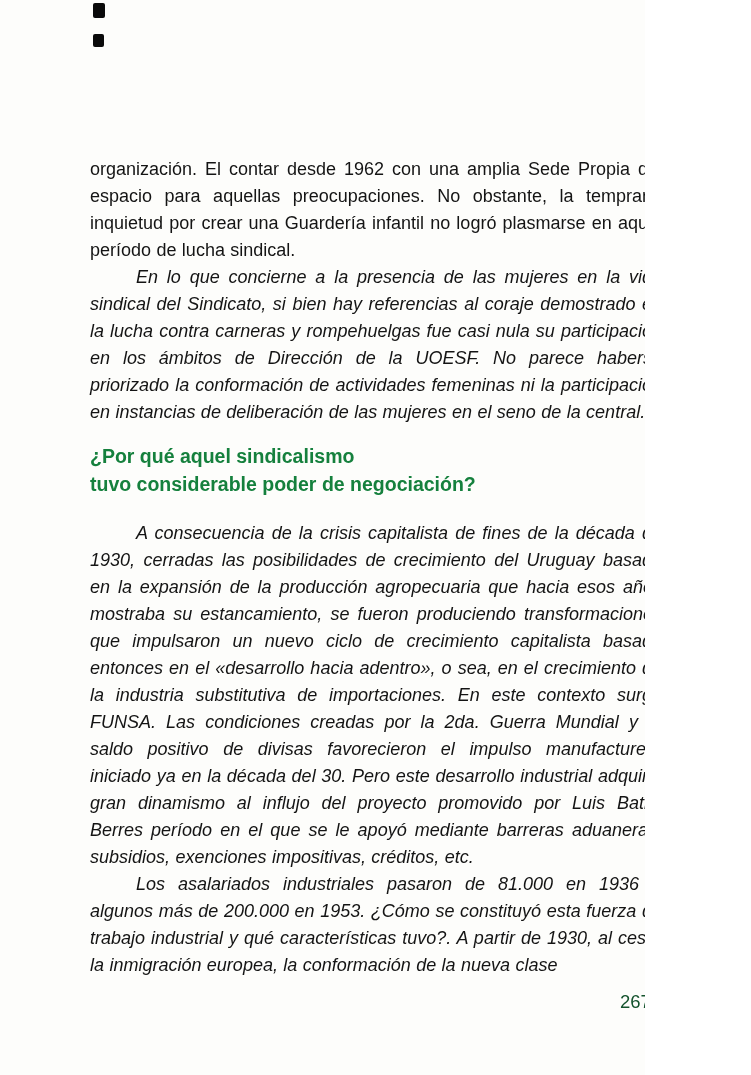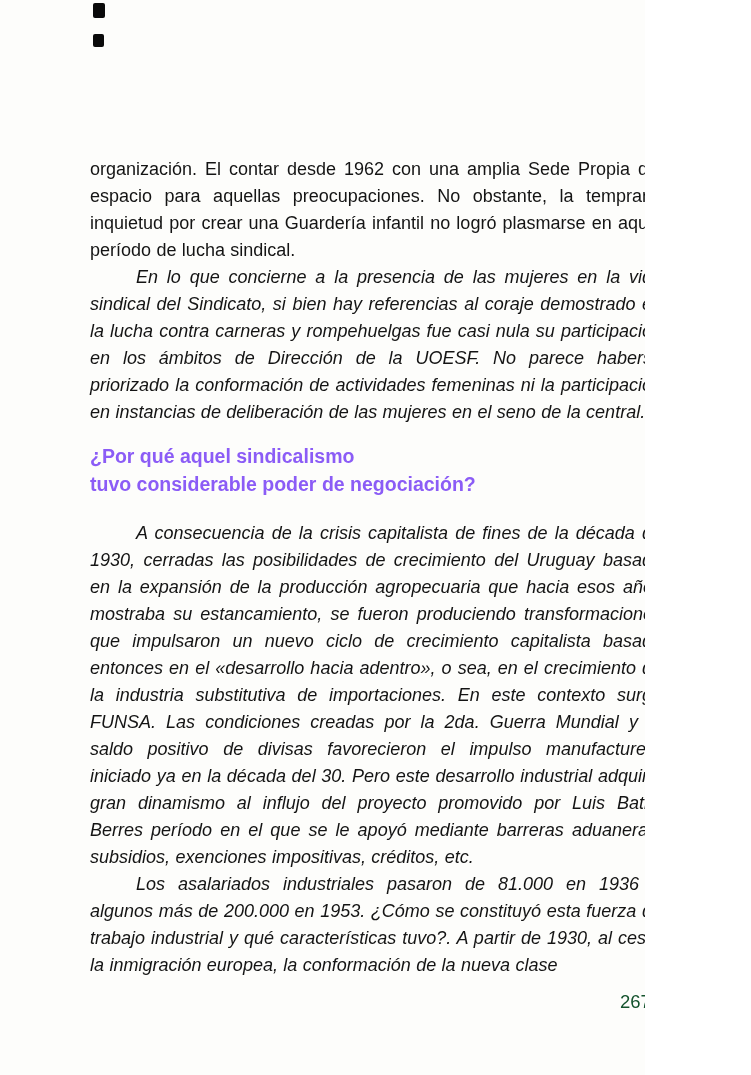--- a/index.html
+++ b/index.html
@@ -33,21 +33,21 @@
   .para.indent {
     text-indent: 46px;
     font-style: italic;
   }
   .heading {
     margin: 17px 0 22px 0;
     font-size: 19.5px;
     line-height: 27.5px;
     font-weight: bold;
     white-space: pre-line;
-    color: #8b5cf6;
+    color: #15803d;
   }
   .page-number {
     position: absolute;
     top: 991px;
     left: 620px;
     font-size: 18.5px;
     color: #14532d;
   }
   .scan-artifact {
     position: absolute;

